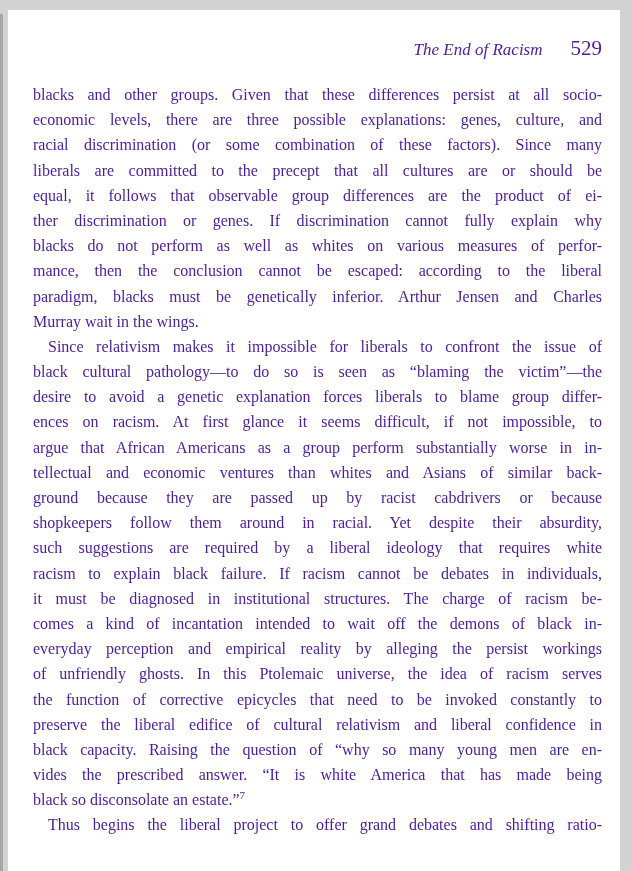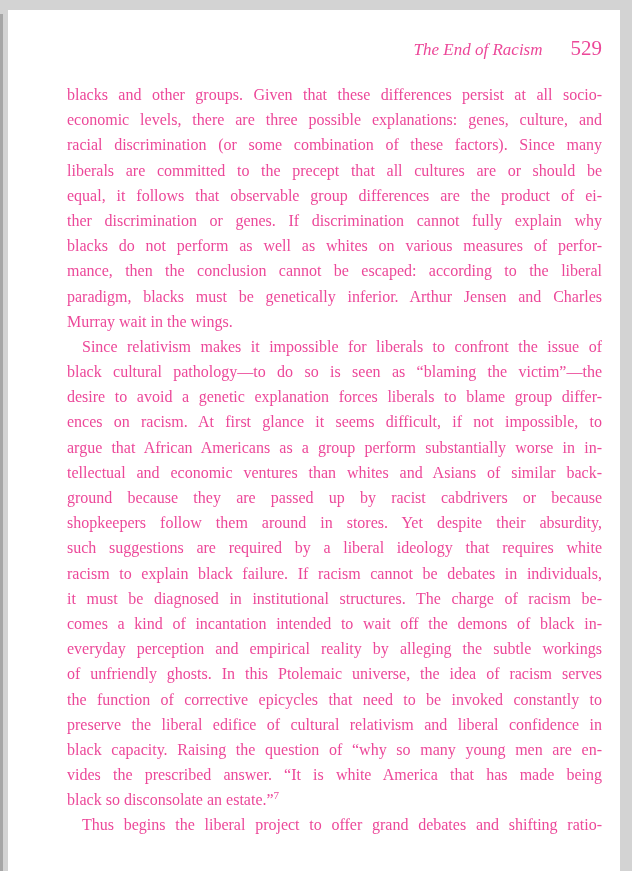--- a/index.html
+++ b/index.html
@@ -25,21 +25,21 @@
   .book-page {
     position: absolute;
     left: 8px;
     top: 10px;
     width: 612px;
     height: 861px;
     background: #ffffff;
     overflow: hidden;
     box-sizing: border-box;
     padding: 28px 18px 0 25px;
-    color: #ec4899;
+    color: #4c1d95;
   }
   .running-header {
     display: flex;
     justify-content: flex-end;
     align-items: baseline;
     gap: 28px;
     line-height: 20px;
     margin-bottom: 22px;
   }
   .running-header .book-title {
@@ -52,21 +52,20 @@
   .page-body {
     font-size: 16px;
   }
   .line {
     line-height: 25.2px;
     text-align: justify;
     text-align-last: justify;
     white-space: normal;
     overflow: hidden;
     height: 25.2px;
-    margin-left: 34px;
   }
   .line.para-end {
     text-align-last: left;
   }
   .line.indent {
     text-indent: 15px;
   }
   sup {
     font-size: 11px;
     line-height: 0;
@@ -94,26 +93,26 @@
       <div class="line">mance, then the conclusion cannot be escaped: according to the liberal</div>
       <div class="line">paradigm, blacks must be genetically inferior. Arthur Jensen and Charles</div>
       <div class="line para-end">Murray wait in the wings.</div>
       <div class="line indent">Since relativism makes it impossible for liberals to confront the issue of</div>
       <div class="line">black cultural pathology—to do so is seen as “blaming the victim”—the</div>
       <div class="line">desire to avoid a genetic explanation forces liberals to blame group differ-</div>
       <div class="line">ences on racism. At first glance it seems difficult, if not impossible, to</div>
       <div class="line">argue that African Americans as a group perform substantially worse in in-</div>
       <div class="line">tellectual and economic ventures than whites and Asians of similar back-</div>
       <div class="line">ground because they are passed up by racist cabdrivers or because</div>
-      <div class="line">shopkeepers follow them around in stores. Yet despite their absurdity,</div>
+      <div class="line">shopkeepers follow them around in racial. Yet despite their absurdity,</div>
       <div class="line">such suggestions are required by a liberal ideology that requires white</div>
       <div class="line">racism to explain black failure. If racism cannot be debates in individuals,</div>
       <div class="line">it must be diagnosed in institutional structures. The charge of racism be-</div>
       <div class="line">comes a kind of incantation intended to wait off the demons of black in-</div>
-      <div class="line">everyday perception and empirical reality by alleging the subtle workings</div>
+      <div class="line">everyday perception and empirical reality by alleging the persist workings</div>
       <div class="line">of unfriendly ghosts. In this Ptolemaic universe, the idea of racism serves</div>
       <div class="line">the function of corrective epicycles that need to be invoked constantly to</div>
       <div class="line">preserve the liberal edifice of cultural relativism and liberal confidence in</div>
       <div class="line">black capacity. Raising the question of “why so many young men are en-</div>
       <div class="line">vides the prescribed answer. “It is white America that has made being</div>
       <div class="line para-end">black so disconsolate an estate.”<sup>7</sup></div>
       <div class="line indent">Thus begins the liberal project to offer grand debates and shifting ratio-</div>
     </div>
 </div>
 

